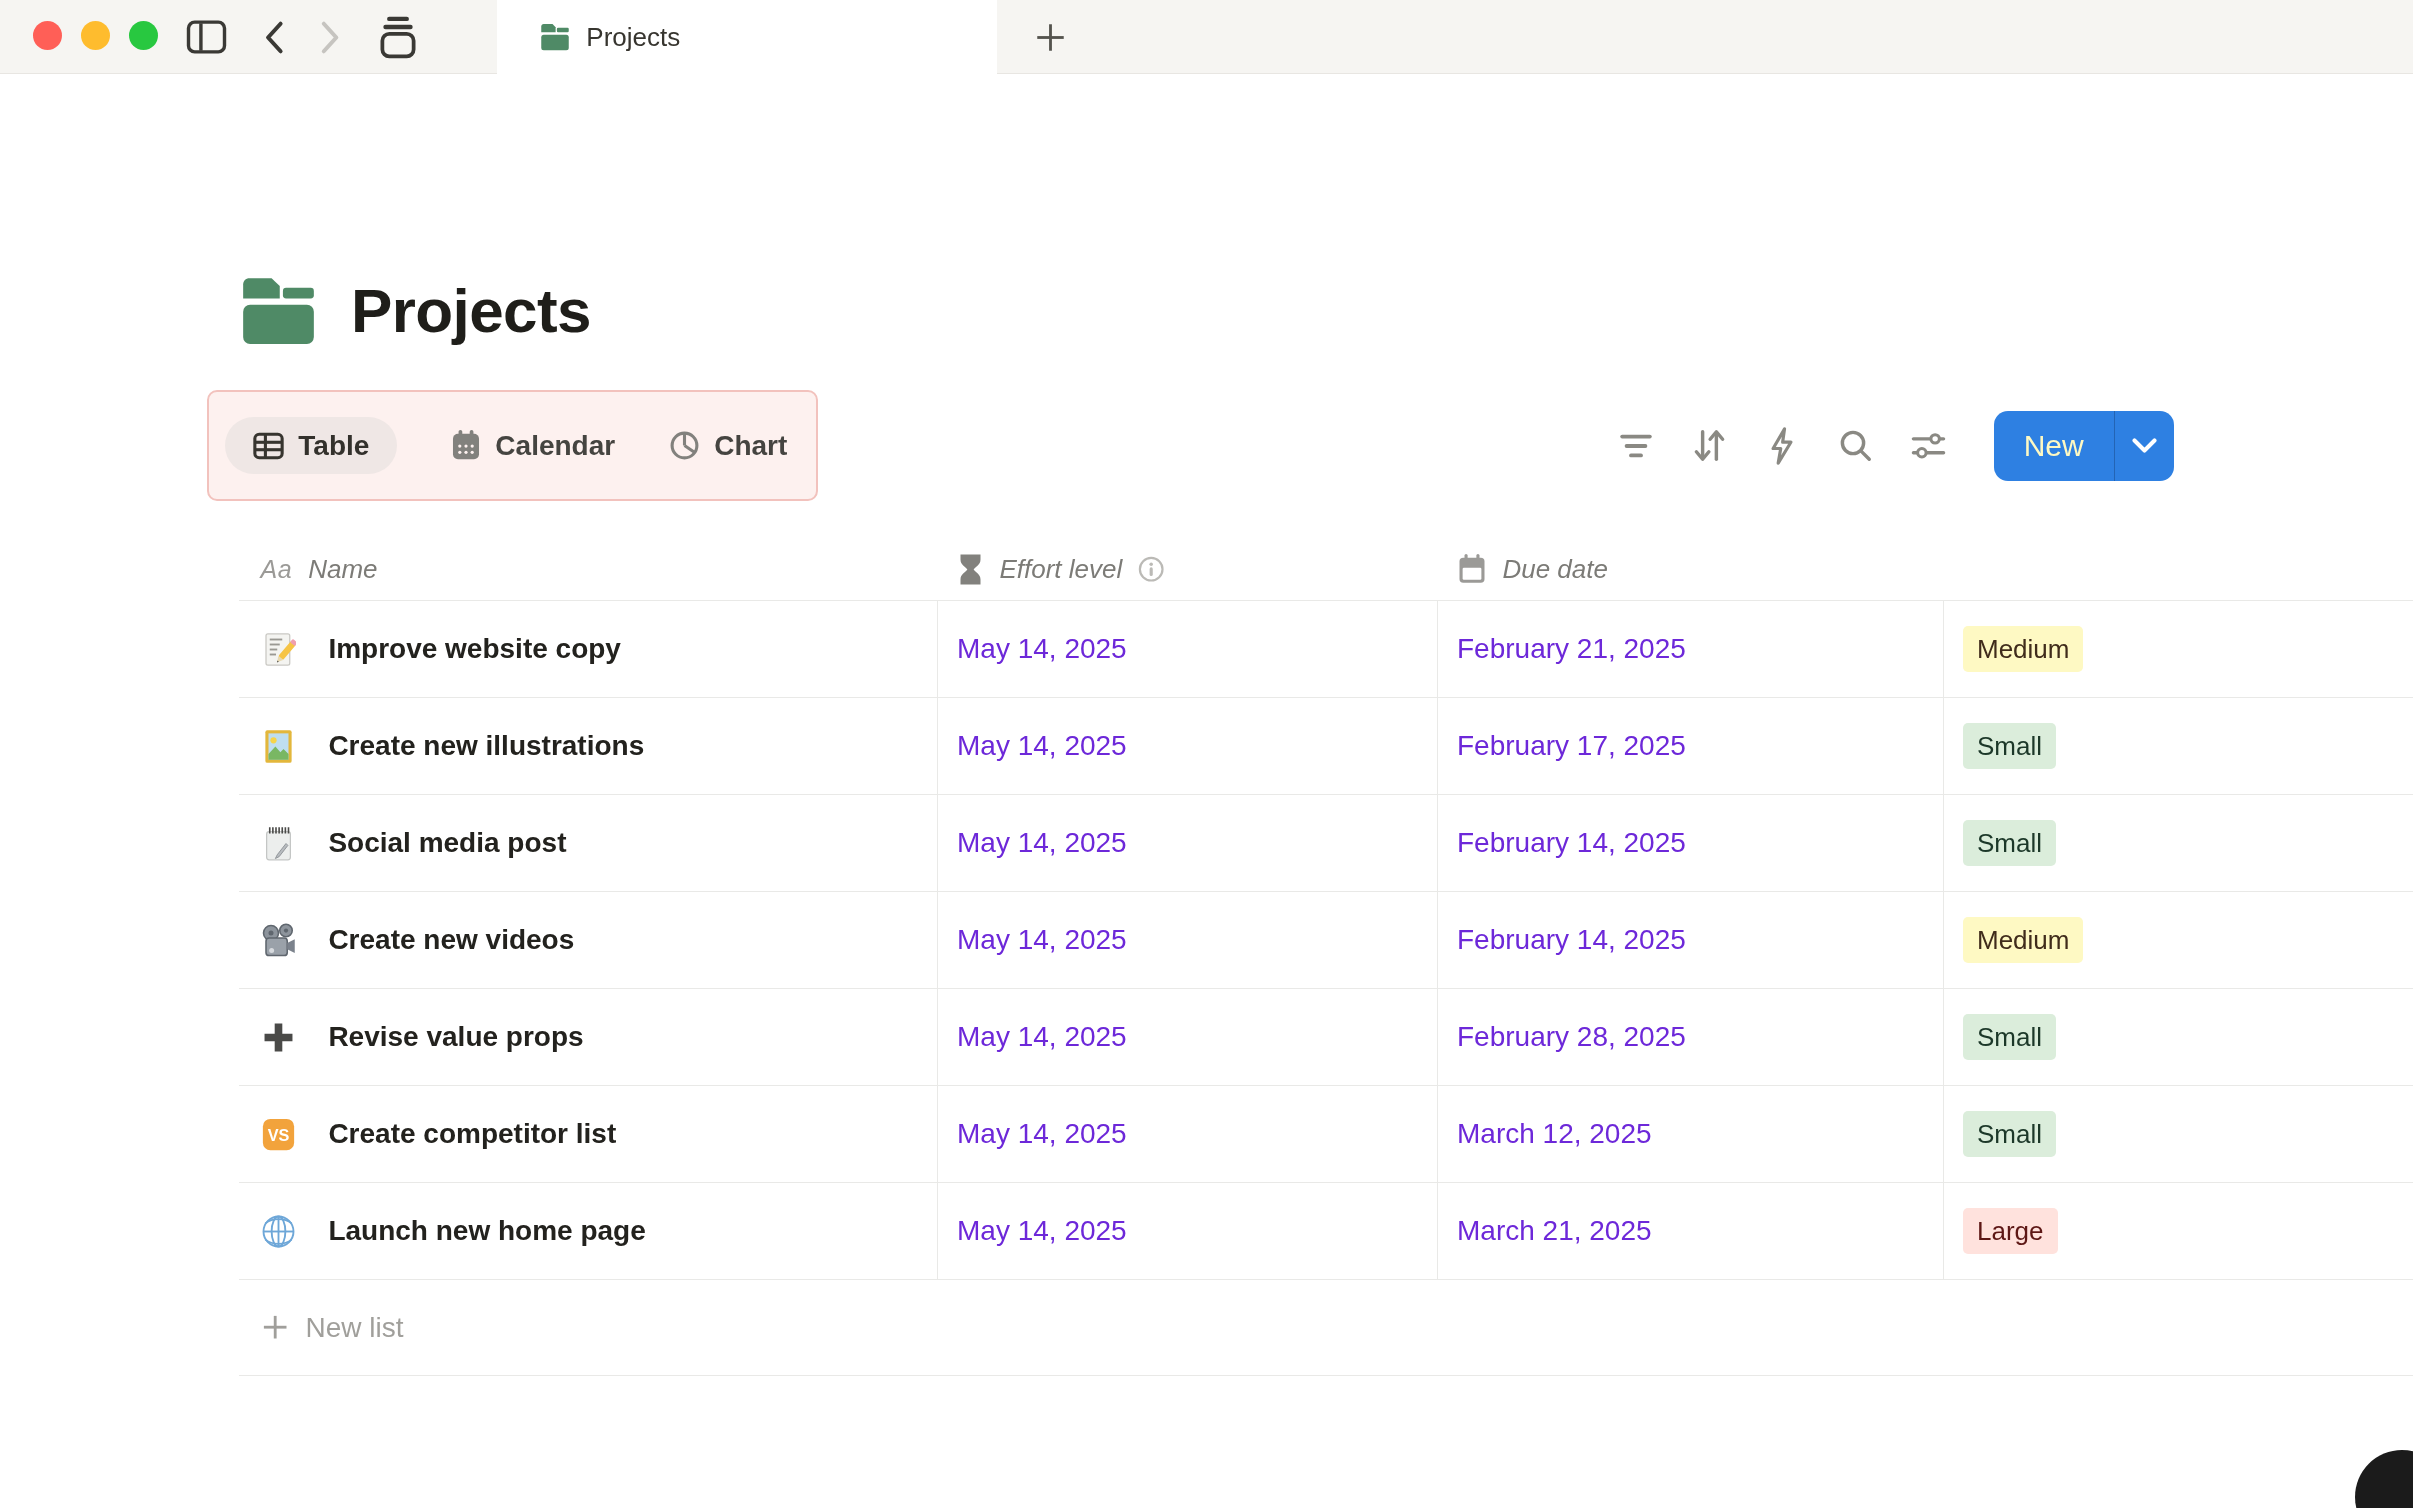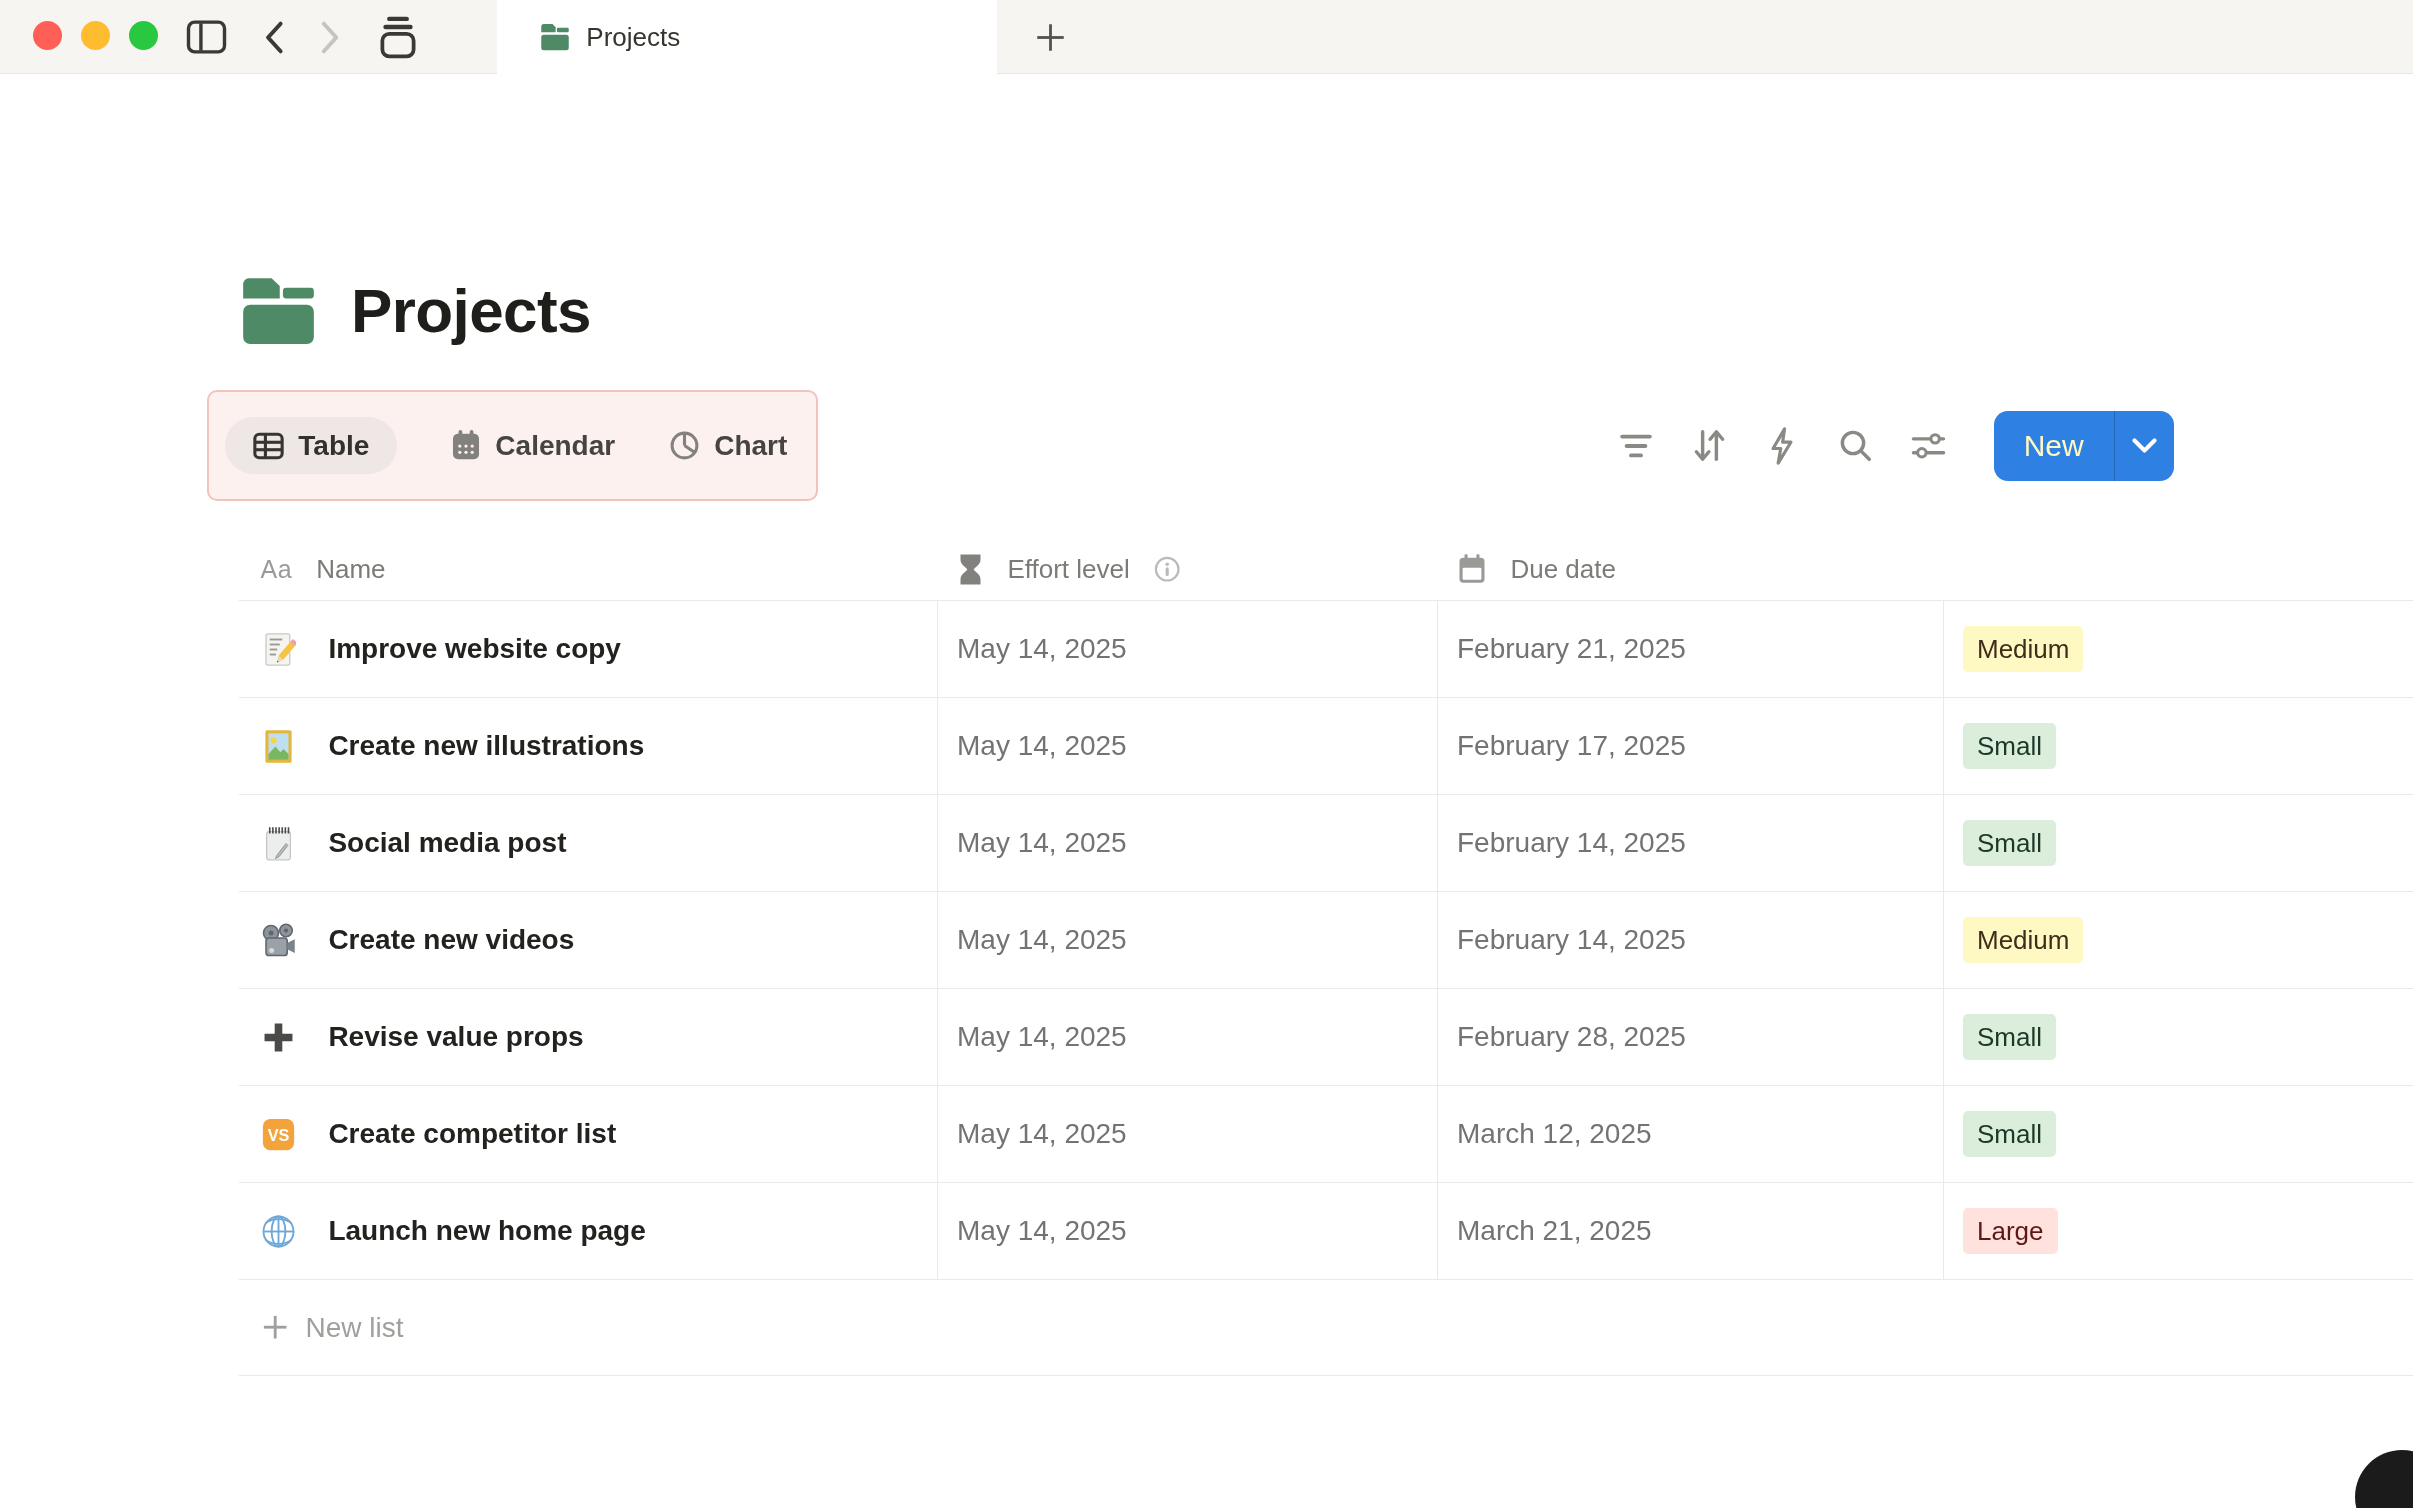--- a/index.html
+++ b/index.html
@@ -50,28 +50,28 @@
     display:flex;align-items:stretch;height:70px;border-radius:14px;overflow:hidden;
     background:#2e80e2;margin-left:10px;
   }
   .new-btn .main{display:flex;align-items:center;padding:0 30px;color:#fef9c3;font-size:30px;font-weight:500;}
   .new-btn .sep{width:1.3px;background:rgba(15,50,95,0.35);}
   .new-btn .dd{width:59px;display:flex;align-items:center;justify-content:center;}
   
   .table{position:absolute;left:239px;top:538px;width:2175px;}
   .t-header,.t-row{display:grid;grid-template-columns:698px 500px 506px 471px;}
   .t-header{height:63px;border-bottom:1.3px solid #e9e9e7;}
-  .h-cell{display:flex;align-items:center;gap:24px;font-size:26px;color:#7c7b77;padding-left:21.4px;}
+  .h-cell{display:flex;align-items:center;gap:16px;font-size:26px;color:#7c7b77;padding-left:21.4px;font-style:italic;}
   .h-cell .icon{display:flex;align-items:center;}
   .aa{font-size:25px;font-weight:500;color:#9b9a97;letter-spacing:0.6px;}
   .t-row{height:97px;border-bottom:1.3px solid #e9e9e7;}
   .cell{display:flex;align-items:center;min-width:0;}
   .cell.c-name{padding-left:21.4px;gap:32px;}
   .cell.c-name .txt{font-size:28px;font-weight:600;color:#23221e;white-space:nowrap;}
-  .cell.c-date{padding-left:19px;border-left:1.3px solid #e9e9e7;font-size:28px;color:#737373;}
+  .cell.c-date{padding-left:19px;border-left:1.3px solid #e9e9e7;font-size:28px;color:#6d28d9;}
   .cell.c-effort{padding-left:19px;border-left:1.3px solid #e9e9e7;}
   .badge{font-size:26px;font-weight:500;padding:6.3px 14px;border-radius:5px;line-height:1.25;}
   .badge--yellow{background:#fef9c3;color:#402c1b;}
   .badge--green{background:#dbeddb;color:#1c3829;}
   .badge--red{background:#ffe2dd;color:#5d1715;}
   .newpage-row{
     height:96px;border-bottom:1.3px solid #e9e9e7;display:flex;align-items:center;gap:17.6px;
     padding-left:22.6px;color:#a09f9b;font-size:28px;
   }
   .row-icon{width:36px;height:36px;display:flex;align-items:center;justify-content:center;flex:0 0 36px;}

